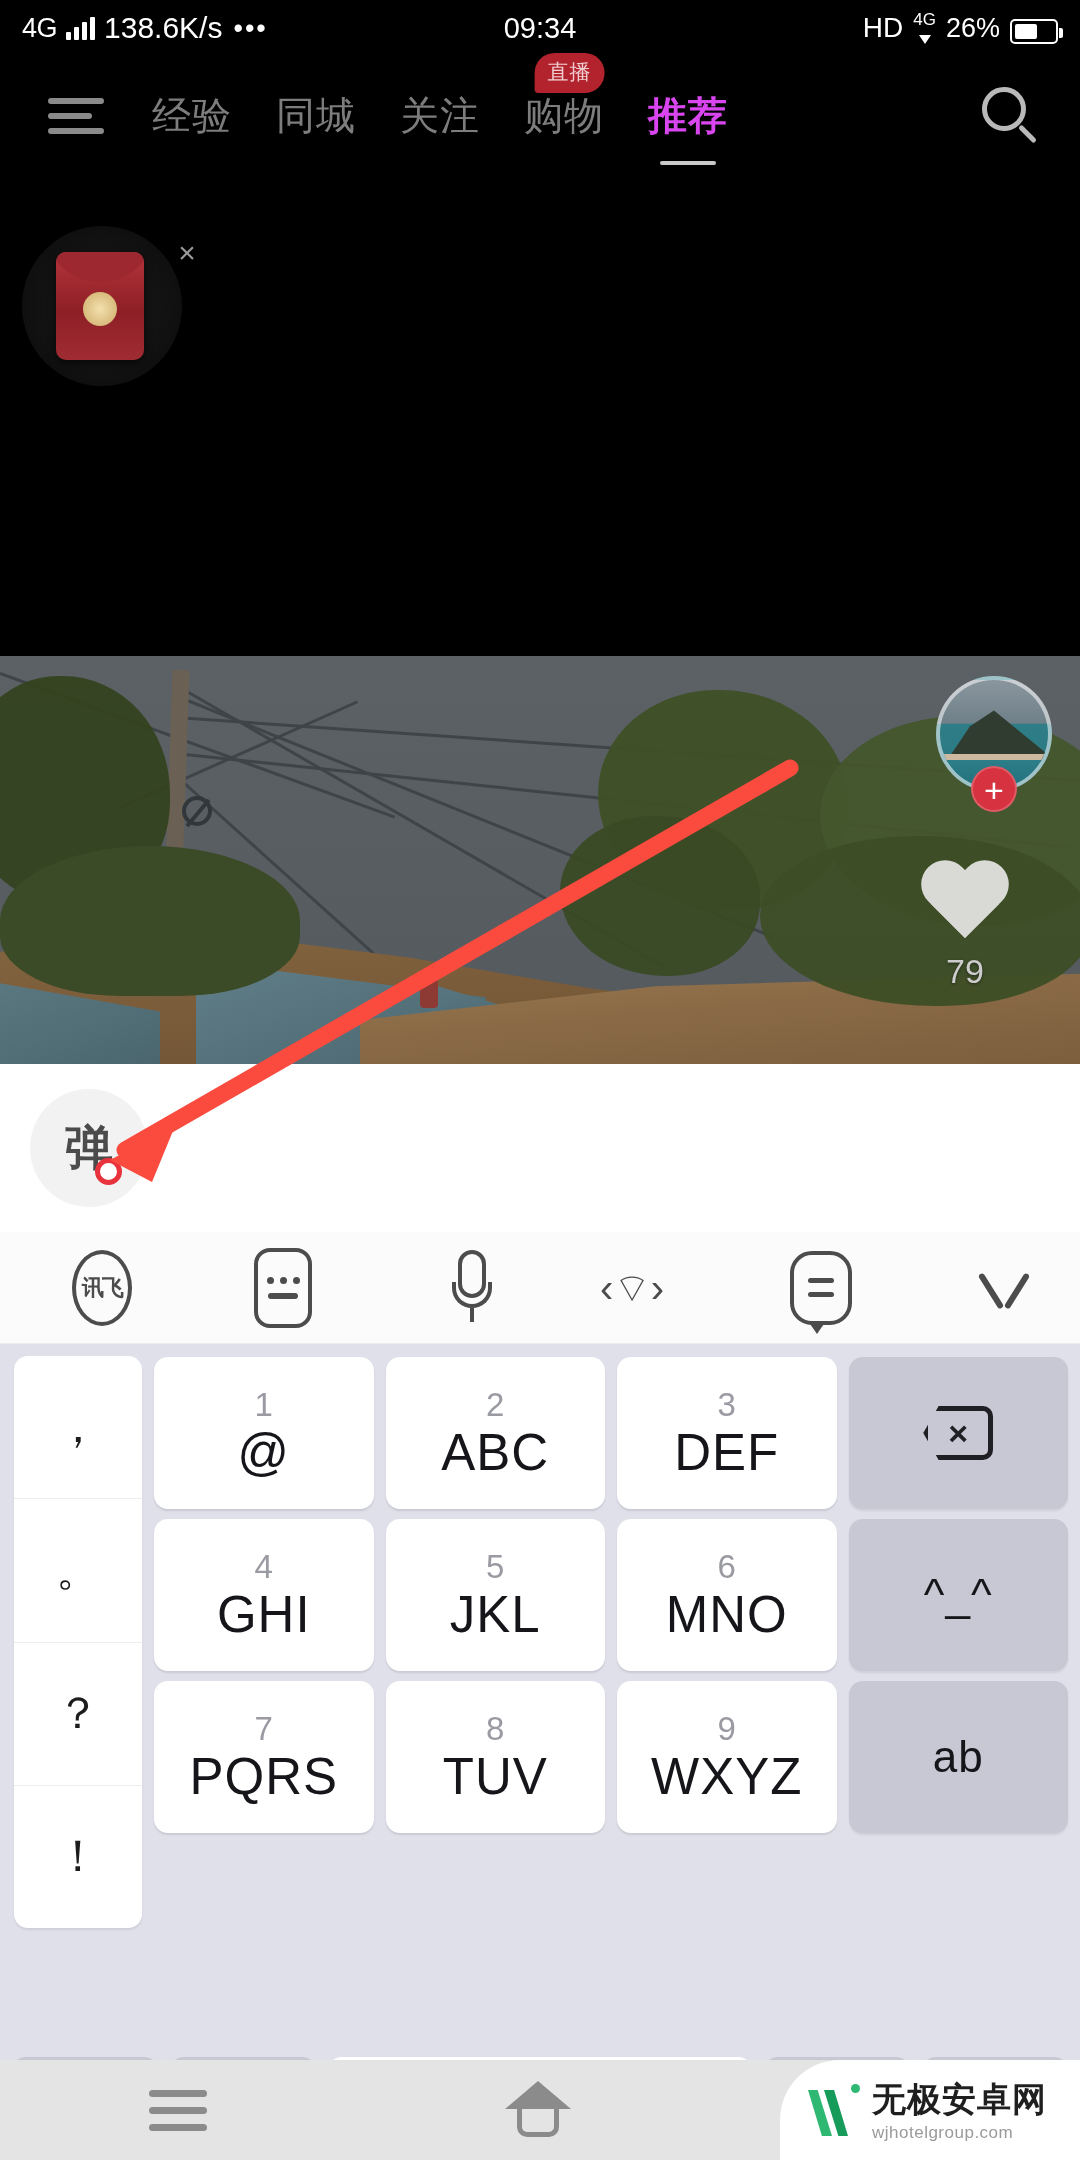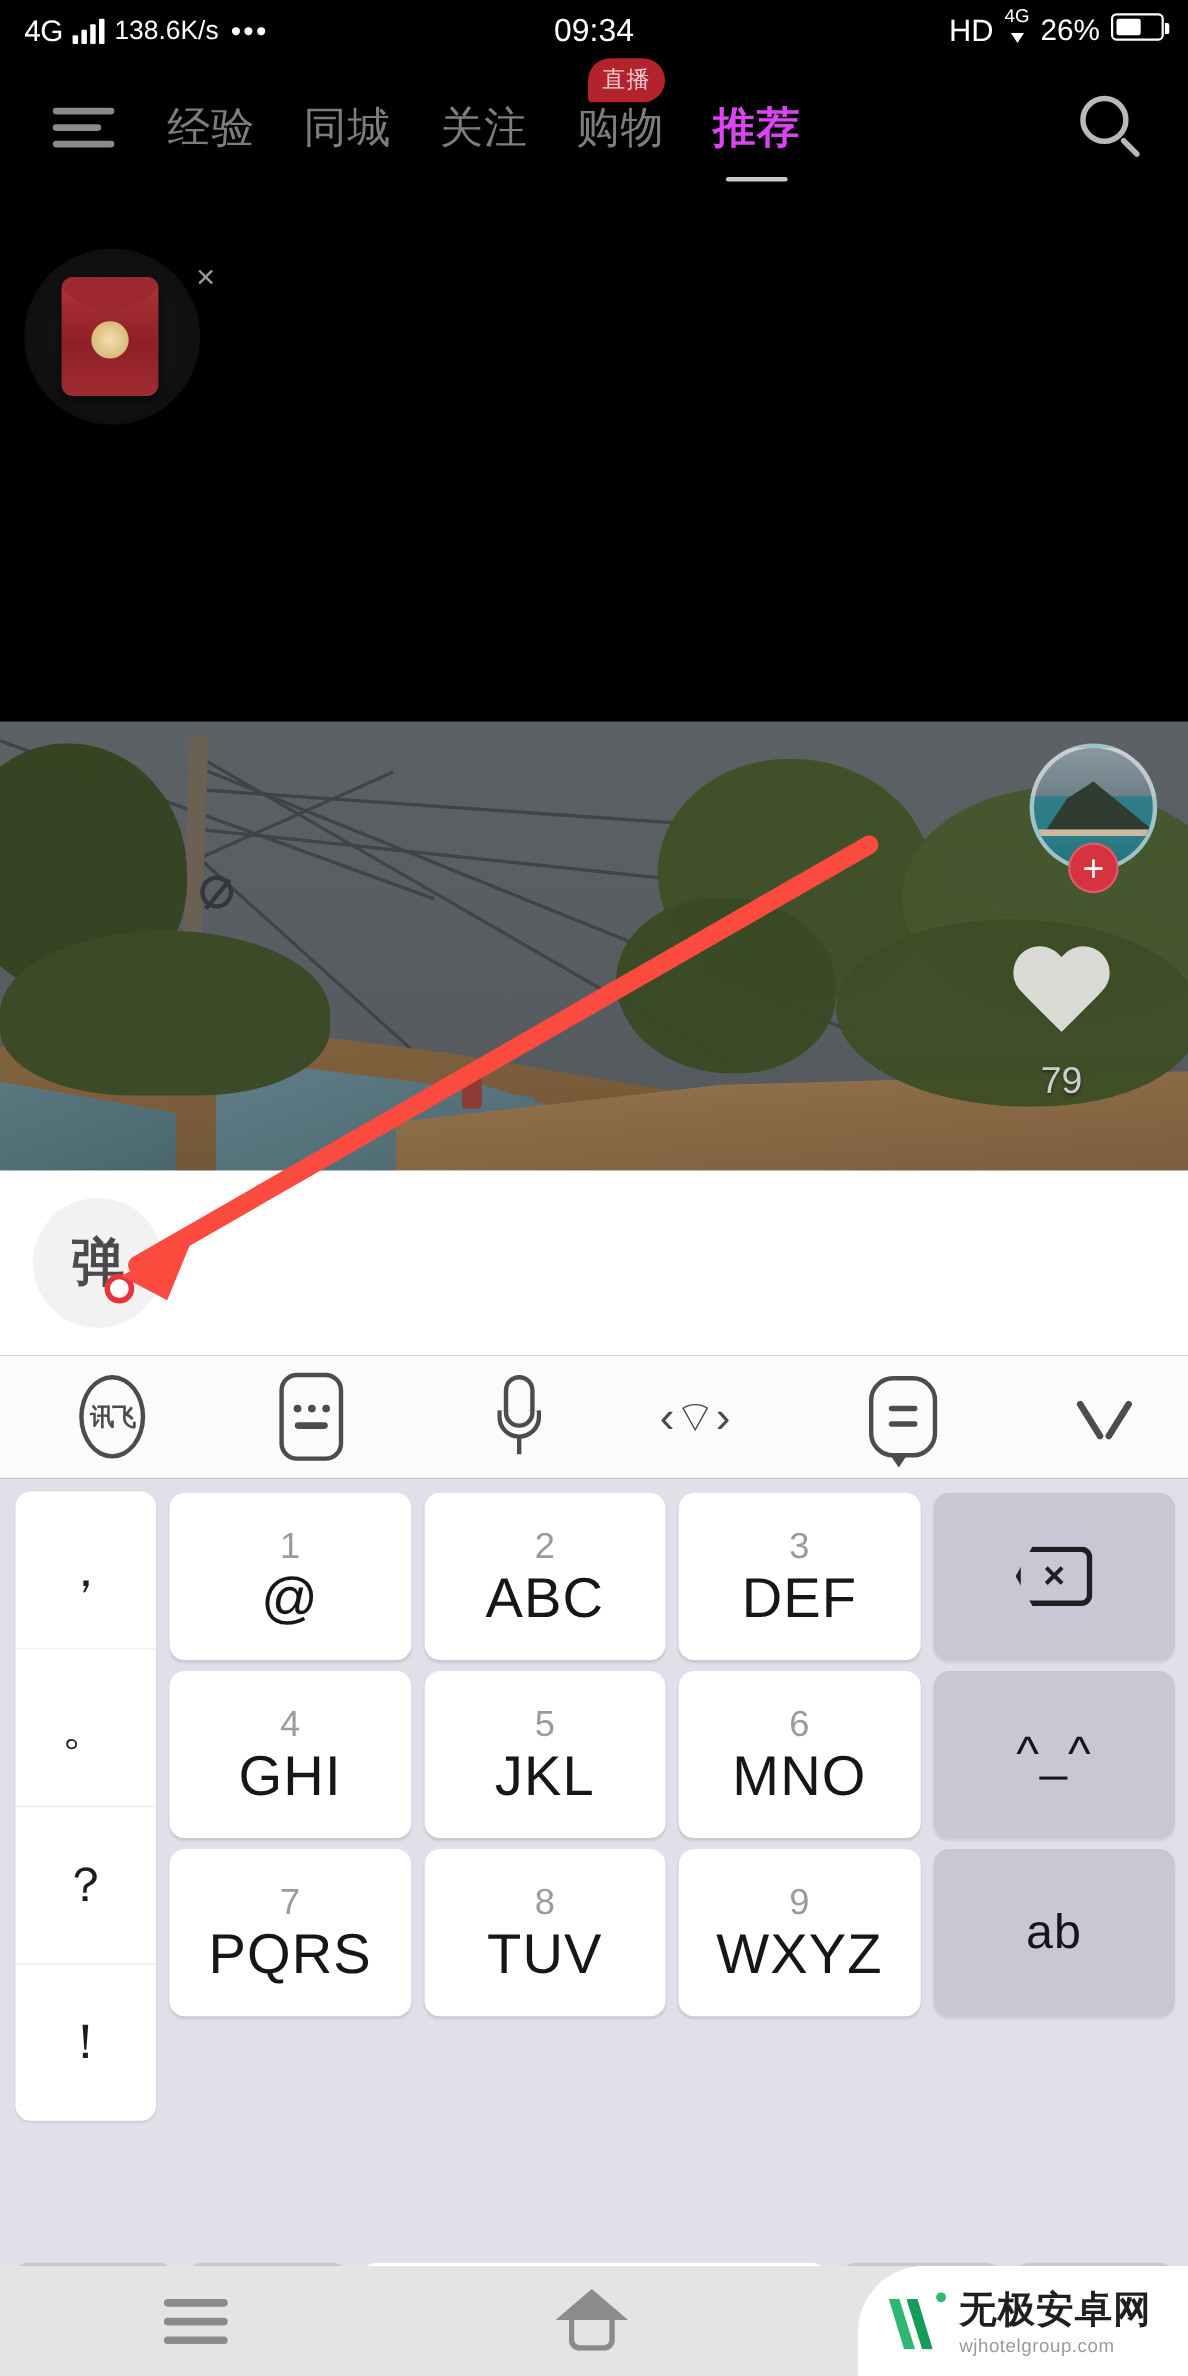--- a/index.html
+++ b/index.html
@@ -16,24 +16,24 @@
     position:absolute; top:0; left:0; width:1080px; height:56px;
     background:#000; color:#fff;
     display:flex; align-items:center;
   }
   .sb-left { display:flex; align-items:center; gap:9px; padding-left:22px; }
   .sb-4g { font-size:27px; font-weight:400; letter-spacing:-0.5px; }
   .sig { display:flex; align-items:flex-end; gap:3px; height:24px; }
   .sig i { display:block; width:5px; background:#fff; border-radius:1px; }
   .sig i:nth-child(1){height:8px;} .sig i:nth-child(2){height:13px;}
   .sig i:nth-child(3){height:18px;} .sig i:nth-child(4){height:23px;}
-  .sb-speed { font-size:24px; }
+  .sb-speed { font-size:30px; }
   .sb-dots { font-size:27px; letter-spacing:2px; margin-left:2px;}
   .sb-center { position:absolute; left:0; right:0; text-align:center; font-size:29px; }
-  .sb-right { margin-left:auto; display:flex; align-items:flex-start; gap:10px; padding-right:22px; }
+  .sb-right { margin-left:auto; display:flex; align-items:flex-end; gap:10px; padding-right:22px; }
   .sb-hd { font-size:28px; }
   .sb-4g2 { font-size:17px; line-height:1; position:relative; top:-6px; }
   .sb-4gwrap { display:flex; flex-direction:column; align-items:center; justify-content:center; }
   .sb-tri { width:0;height:0;border-left:6px solid transparent;border-right:6px solid transparent;border-top:9px solid #fff; margin-top:1px; }
   .sb-pct { font-size:27px; }
   .batt { width:48px; height:25px; border:2px solid #fff; border-radius:5px; position:relative; display:flex; align-items:center; }
   .batt::after { content:""; position:absolute; right:-7px; top:7px; width:4px; height:10px; background:#fff; border-radius:0 2px 2px 0;}
   .batt i { display:block; height:15px; width:22px; background:#fff; margin-left:3px; border-radius:2px;}
 
   
@@ -161,21 +161,21 @@
     border:2px solid rgba(255,255,255,.2);
   }
   .like-wrap { position:absolute; right:56px; top:206px; width:118px; text-align:center; z-index:6;}
   .heart { width:96px; height:86px; margin:0 auto; position:relative; }
   .heart::before, .heart::after {
     content:""; position:absolute; top:0; width:48px; height:76px;
     background:#d9dad6; border-radius:48px 48px 0 0;
   }
   .heart::before { left:48px; transform:rotate(-45deg); transform-origin:0 100%; }
   .heart::after  { left:0;   transform:rotate(45deg);  transform-origin:100% 100%; }
-  .like-count { color:#cdcdcd; font-size:34px; margin-top:16px; text-shadow:0 1px 3px rgba(0,0,0,.5); }
+  .like-count { color:#cdcdcd; font-size:34px; margin-top:4px; text-shadow:0 1px 3px rgba(0,0,0,.5); }
 
   
   .commentbar {
     position:absolute; top:1064px; left:0; width:1080px; height:168px;
     background:#fff; display:flex; align-items:center; padding:0 30px;
   }
   .danmu-btn {
     width:118px; height:118px; border-radius:50%; background:#f2f2f2;
     display:flex; align-items:center; justify-content:center; position:relative; flex:0 0 auto;
   }

